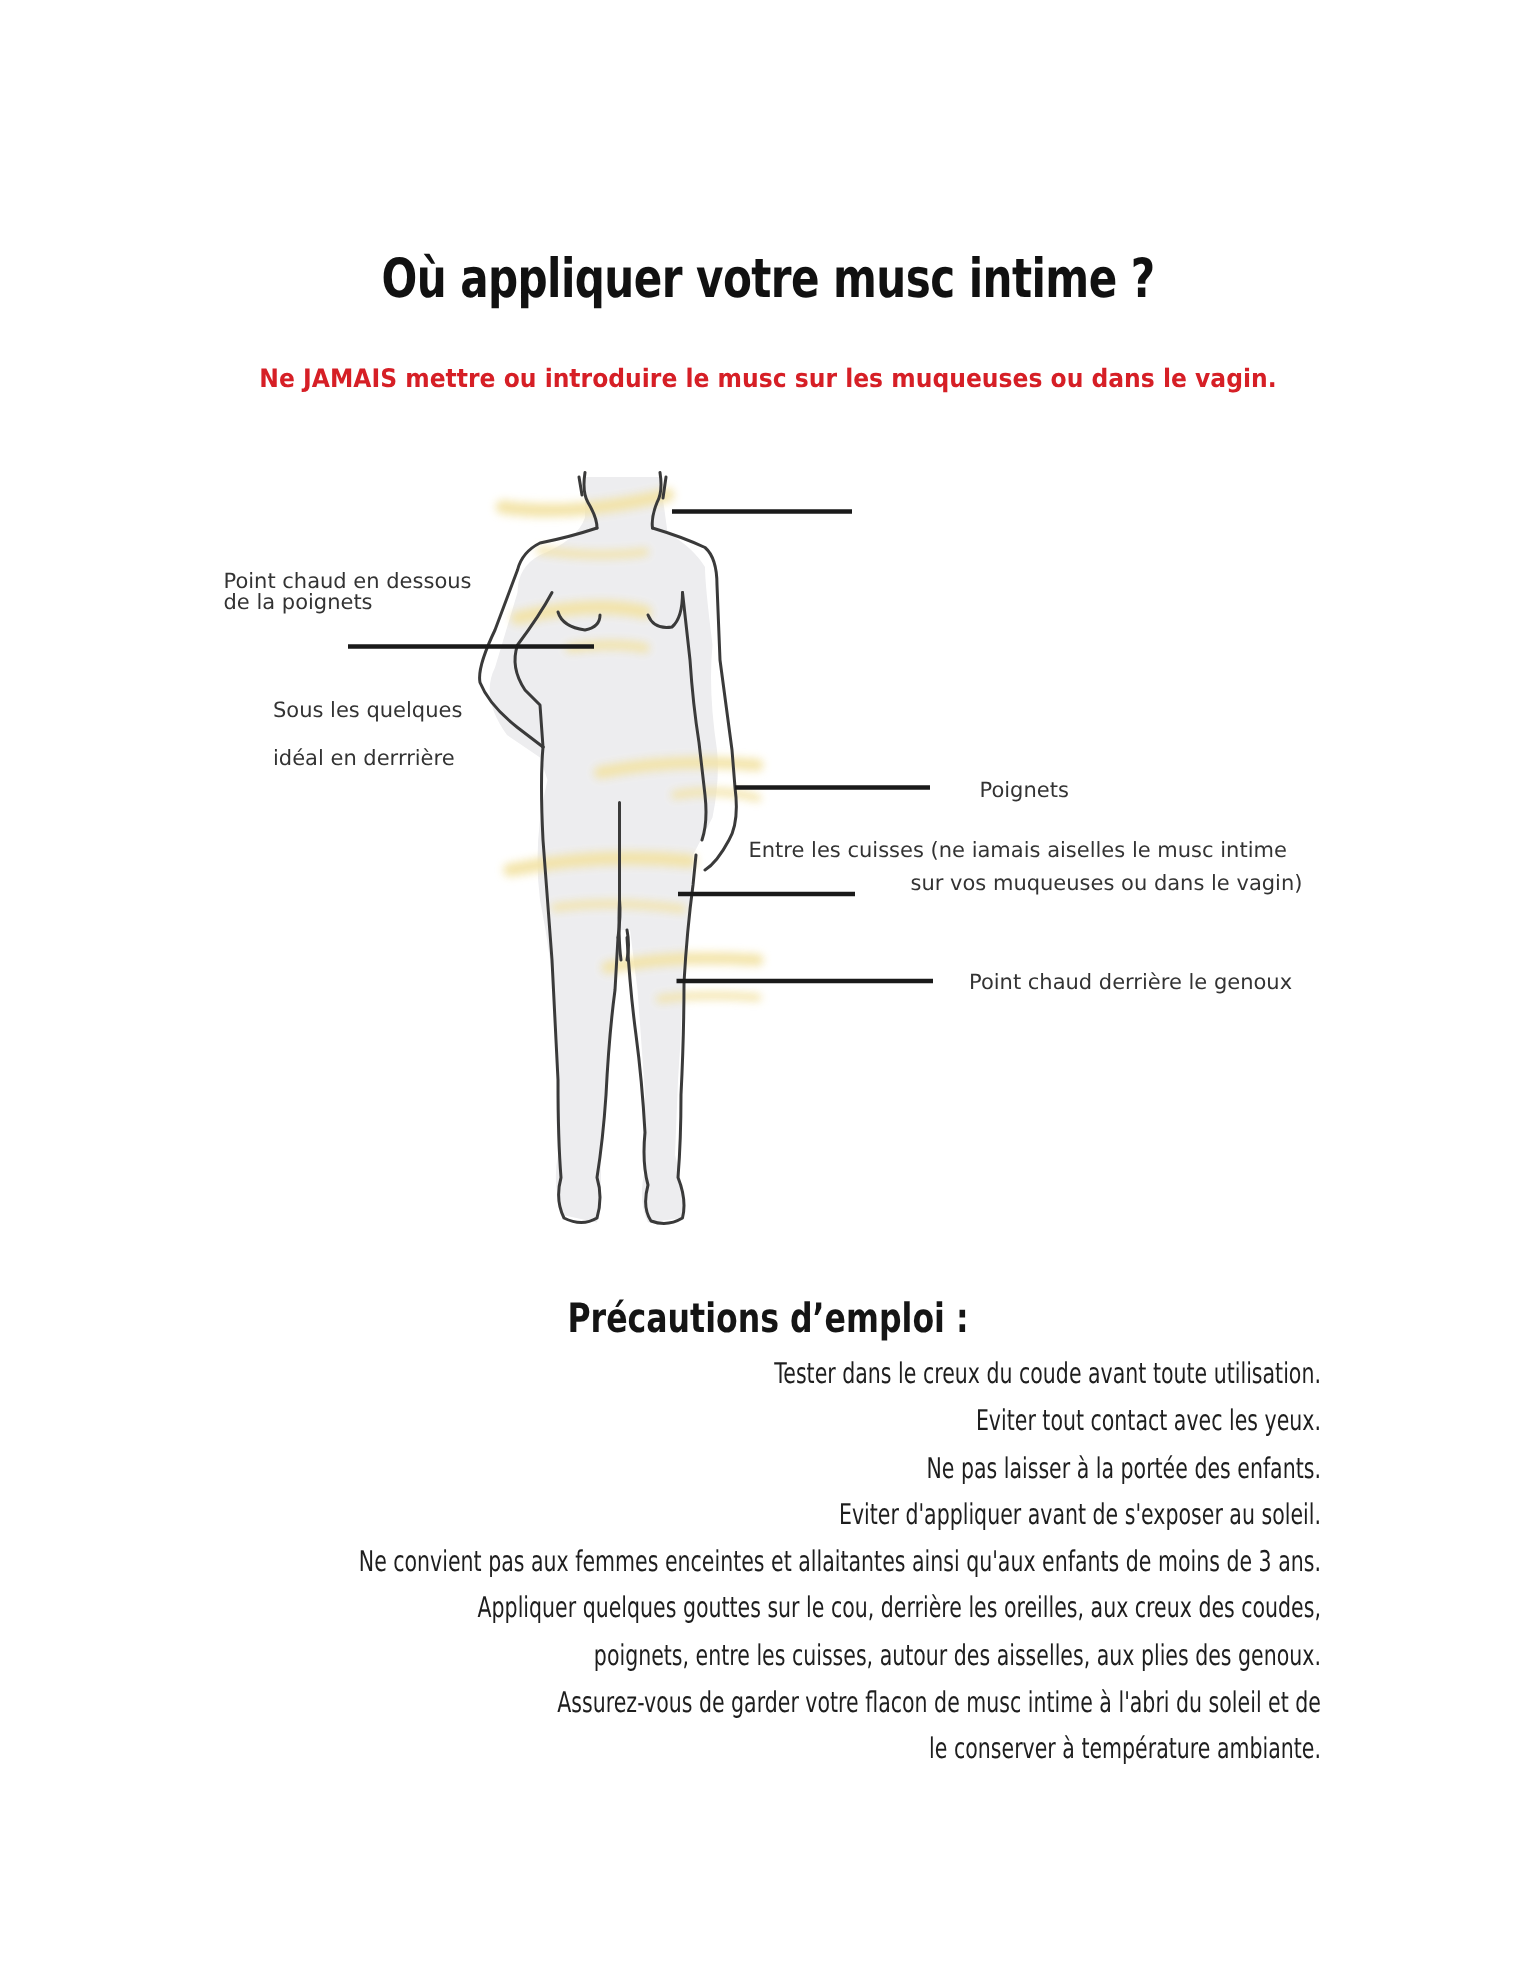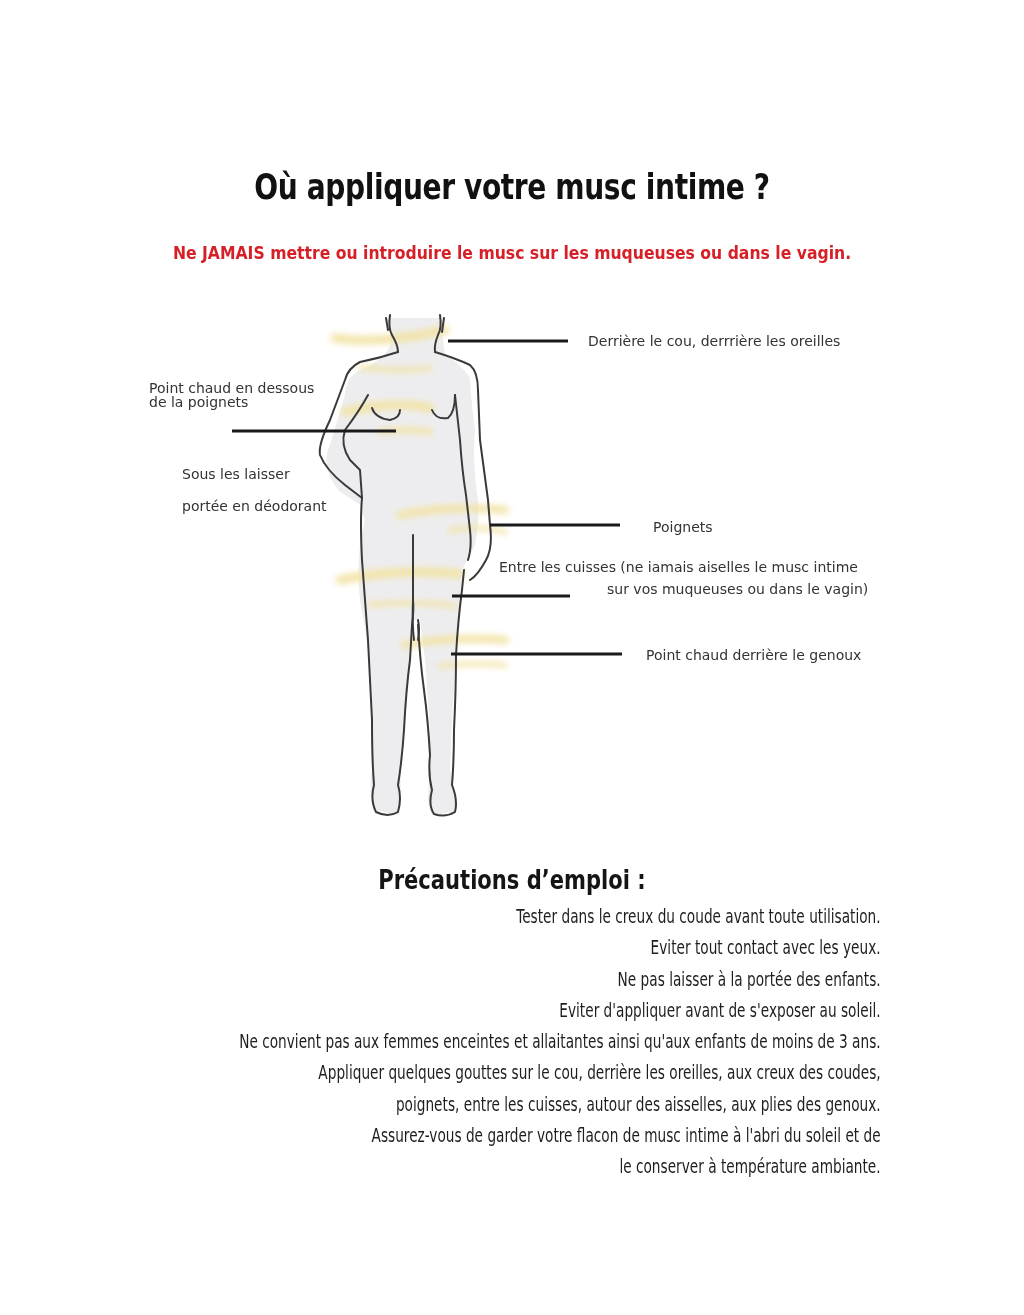--- a/index.html
+++ b/index.html
@@ -103,27 +103,26 @@
 
     <g stroke="#1a1a1a" stroke-width="3" stroke-linecap="butt">
       <line x1="448" y1="341" x2="568" y2="341"></line>
       <line x1="232" y1="431" x2="396" y2="431"></line>
       <line x1="490" y1="525" x2="620" y2="525"></line>
       <line x1="452" y1="596" x2="570" y2="596"></line>
       <line x1="451" y1="654" x2="622" y2="654"></line>
     </g>
   </svg>
 
-  <div class="label" style="left:588px; top:325px;">Derrière le cou, derrrière les oreilles</div>
 
   <div class="label" style="left:149px; top:372px;">Point chaud en dessous</div>
   <div class="label" style="left:149px; top:386px;">de la poignets</div>
 
-  <div class="label" style="left:182px; top:458px;">Sous les laisser</div>
-  <div class="label" style="left:182px; top:490px;">portée en déodorant</div>
+  <div class="label" style="left:182px; top:458px;">Sous les quelques</div>
+  <div class="label" style="left:182px; top:490px;">idéal en derrrière</div>
 
   <div class="label" style="left:653px; top:511px;">Poignets</div>
 
   <div class="label" style="left:499px; top:551px;">Entre les cuisses (ne iamais aiselles le musc intime</div>
   <div class="label" style="left:646px; top:639px;">Point chaud derrière le genoux</div>
 
   <div class="label" style="left:607px; top:573px;">sur vos muqueuses ou dans le vagin)</div>
 
   <div class="prec-title">Précautions d’emploi :</div>
   <ul class="prec-list">

